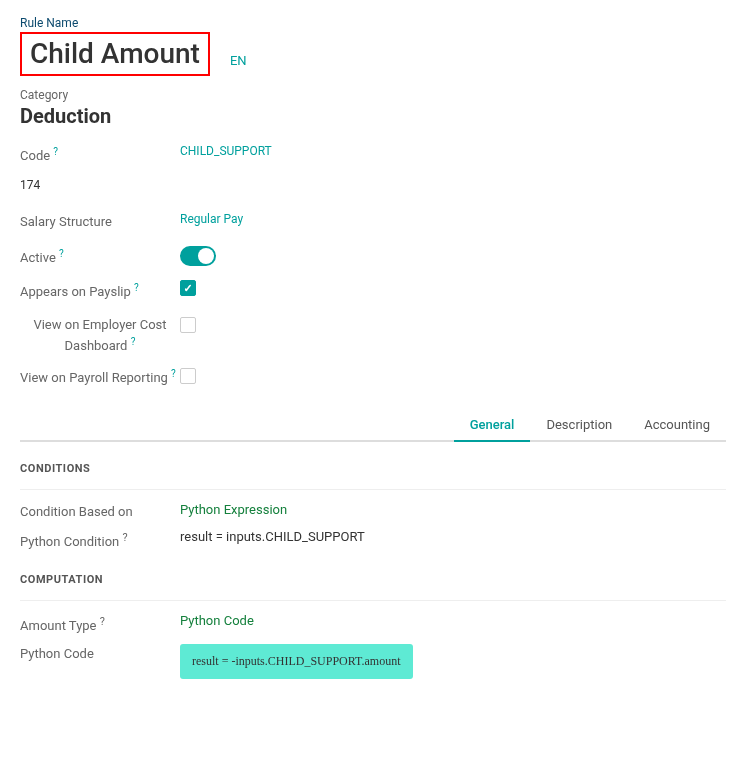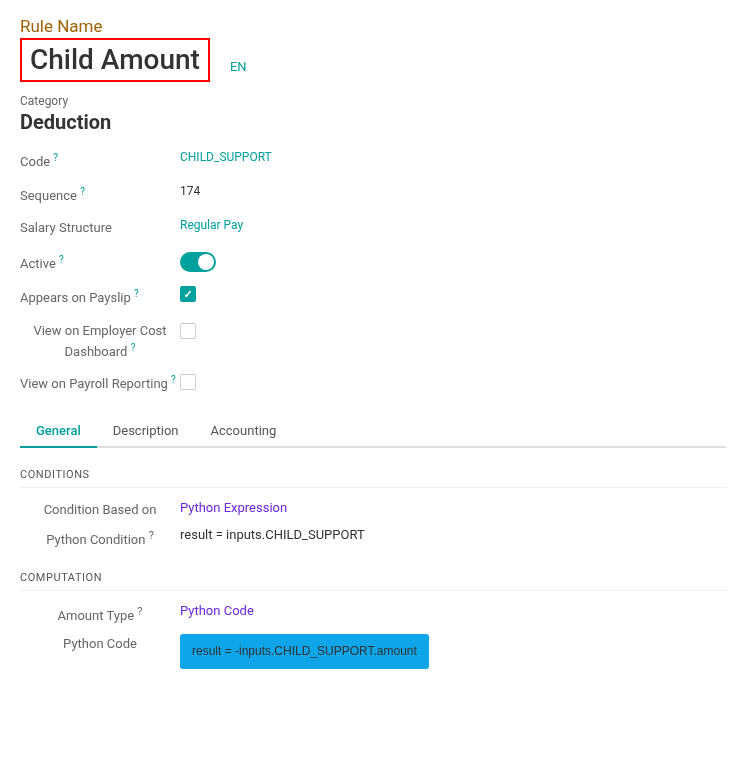--- a/index.html
+++ b/index.html
@@ -6,22 +6,22 @@
     body {
       font-family: -apple-system, BlinkMacSystemFont, 'Segoe UI', Roboto, sans-serif;
       font-size: 14px;
       color: #333;
       background: #fff;
       width: 746px;
       min-height: 766px;
       padding: 16px 20px;
     }
     .rule-name-label {
-      font-size: 17px;
-      color: #a16207;
+      font-size: 12px;
+      color: #0c4a6e;
       margin-bottom: 2px;
     }
     .rule-name-value {
       font-size: 28px;
       font-weight: 500;
       border: 2px solid red;
       display: inline-block;
       padding: 2px 8px;
       margin-bottom: 12px;
       line-height: 1.3;
@@ -115,72 +115,72 @@
       border: 1px solid #ccc;
       border-radius: 2px;
       display: inline-block;
     }
     
     .tabs {
       display: flex;
       border-bottom: 2px solid #ddd;
       margin-top: 20px;
       margin-bottom: 20px;
+      justify-content: flex-end;
     }
     .tab {
       padding: 8px 16px;
       font-size: 13px;
       cursor: pointer;
       color: #555;
       border-bottom: 2px solid transparent;
       margin-bottom: -2px;
     }
     .tab.active {
       color: #00a09d;
       border-bottom: 2px solid #00a09d;
       font-weight: 500;
     }
     
     .section-header {
       font-size: 11px;
-      font-weight: 400;
+      font-weight: 700;
       color: #555;
       letter-spacing: 0.05em;
       margin-bottom: 12px;
-      padding-bottom: 6px;
+      padding-bottom: 14px;
       border-bottom: 1px solid #eee;
     }
     .section {
       margin-bottom: 24px;
     }
     .condition-row {
       display: flex;
       align-items: flex-start;
       margin-bottom: 10px;
-      text-align: center;
     }
     .condition-label {
       color: #666;
       font-size: 13px;
       width: 160px;
       flex-shrink: 0;
       padding-top: 2px;
     }
     .condition-value {
       font-size: 13px;
       color: #333;
     }
     .condition-value.link {
-      color: #6d28d9;
+      color: #15803d;
     }
     .code-block {
-      font-family: Liberation Sans, sans-serif;
-      font-size: 12px;
-      color: #333;
-      background: #0ea5e9;
+      font-family: Liberation Serif, serif;
+      font-size: 12px;
+      color: #333;
+      background: #5eead4;
       padding: 8px 12px;
       border-radius: 3px;
       line-height: 1.6;
     }
   </style>
 </head>
 <body>
 
 <div class="header-row">
   <div>
@@ -194,21 +194,20 @@
 
 <div class="category-label">Category</div>
 <div class="category-value">Deduction</div>
 
 <div class="field-row">
   <div class="field-label">Code <sup>?</sup></div>
   <div class="field-value link">CHILD_SUPPORT</div>
 </div>
 
 <div class="field-row">
-  <div class="field-label">Sequence <sup>?</sup></div>
   <div class="field-value">174</div>
 </div>
 
 <div class="field-row">
   <div class="field-label">Salary Structure</div>
   <div class="field-value link">Regular Pay</div>
 </div>
 
 <div class="field-row">
   <div class="field-label">Active <sup>?</sup></div>

